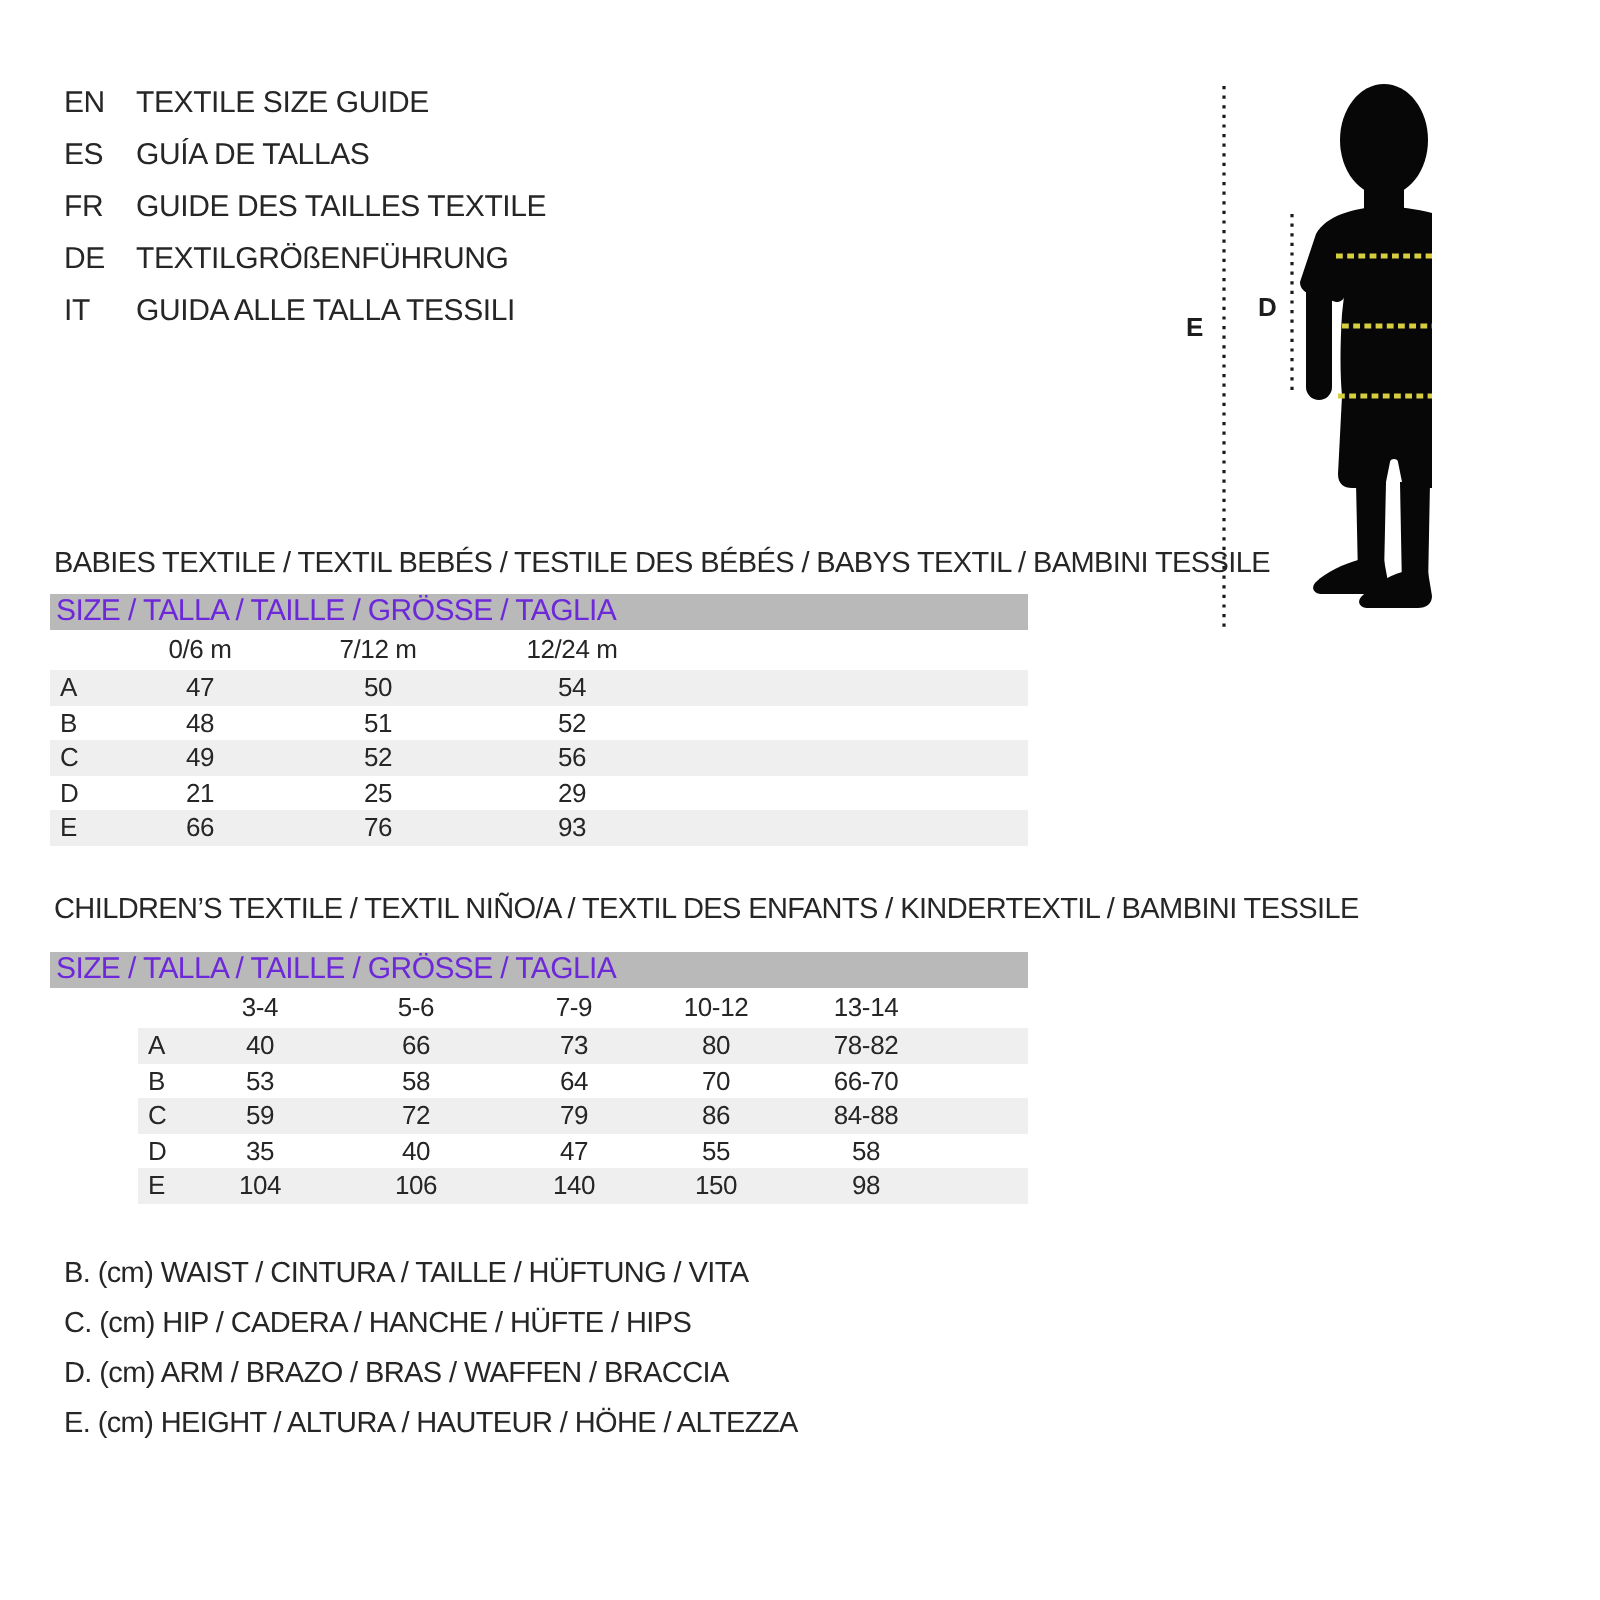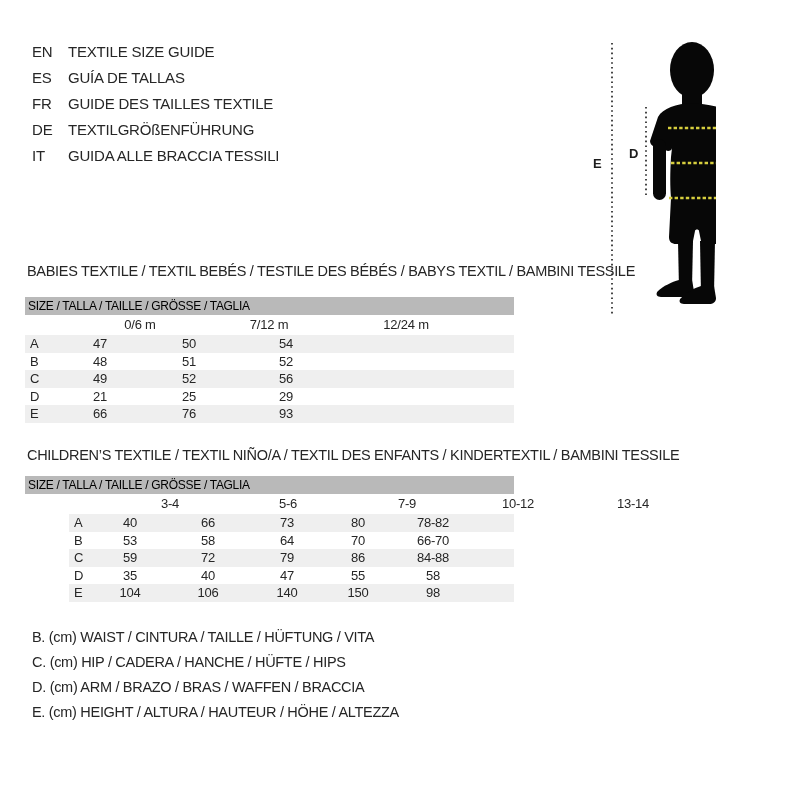--- a/index.html
+++ b/index.html
@@ -11,32 +11,32 @@
   }
   
   #lang-header { position:absolute; left:32px; top:39px; }
   .lang-row { display:flex; height:26px; line-height:26px; font-size:15px; }
   .lang-code { width:36px; }
   .lang-title { white-space:nowrap; }
   
   .section-title {
     position:absolute; font-size:14.5px; white-space:nowrap; letter-spacing:-0.3px;
   }
-  #babies-section-title { left:27px; top:263px; }
+  #babies-section-title { left:27px; top:274px; }
   #children-section-title { left:27px; top:447px; }
   
   .size-table { position:absolute; width:489px; font-size:13px; }
   #babies-table { left:25px; top:297px; }
   #children-table { left:25px; top:476px; }
   .tbar {
     height:18px; line-height:18px; background:#b9b9b9; padding-left:3px;
-    font-size:12px; letter-spacing:-0.3px; color:#000000;
+    font-size:15px; letter-spacing:-0.3px; color:#6d28d9;
   }
   .trow { height:17.5px; line-height:17.5px; }
-  .colhead { height:20px; line-height:20px;gap:40px; }
+  .colhead { height:20px; line-height:20px; }
   .stripe { background:#efefef; }
   .bgrid { display:grid; grid-template-columns:40px 70px 108px 86px 1fr; }
   .cgrid { display:grid; grid-template-columns:30px 62px 94px 64px 78px 72px 1fr;margin-left:44px; }
   .cell.letter { text-align:left; padding-left:5px; }
   .cell.val { text-align:center; }
   
   #legend { position:absolute; left:32px; top:625px; }
   .legend-line { height:25px; line-height:25px; font-size:14.5px; white-space:nowrap; letter-spacing:-0.3px; }
   
   #figure-svg { position:absolute; left:580px; top:25px; }
@@ -59,21 +59,21 @@
       <div class="lang-row">
         <span class="lang-code">FR</span>
         <span class="lang-title">GUIDE DES TAILLES TEXTILE</span>
       </div>
       <div class="lang-row">
         <span class="lang-code">DE</span>
         <span class="lang-title">TEXTILGRÖßENFÜHRUNG</span>
       </div>
       <div class="lang-row">
         <span class="lang-code">IT</span>
-        <span class="lang-title">GUIDA ALLE BRACCIA TESSILI</span>
+        <span class="lang-title">GUIDA ALLE TALLA TESSILI</span>
       </div>
     </div>
 
   <svg id="figure-svg" width="210" height="300" viewBox="0 0 210 300">
 
     <line x1="32" y1="18" x2="32" y2="291" stroke="#1a1a1a" stroke-width="1.6" stroke-dasharray="1.6 3.2"></line>
     <line x1="66" y1="82" x2="66" y2="170" stroke="#1a1a1a" stroke-width="1.6" stroke-dasharray="1.6 3.2"></line>
 
     <g fill="#070707">
       <ellipse cx="112" cy="45" rx="22" ry="28"></ellipse>

